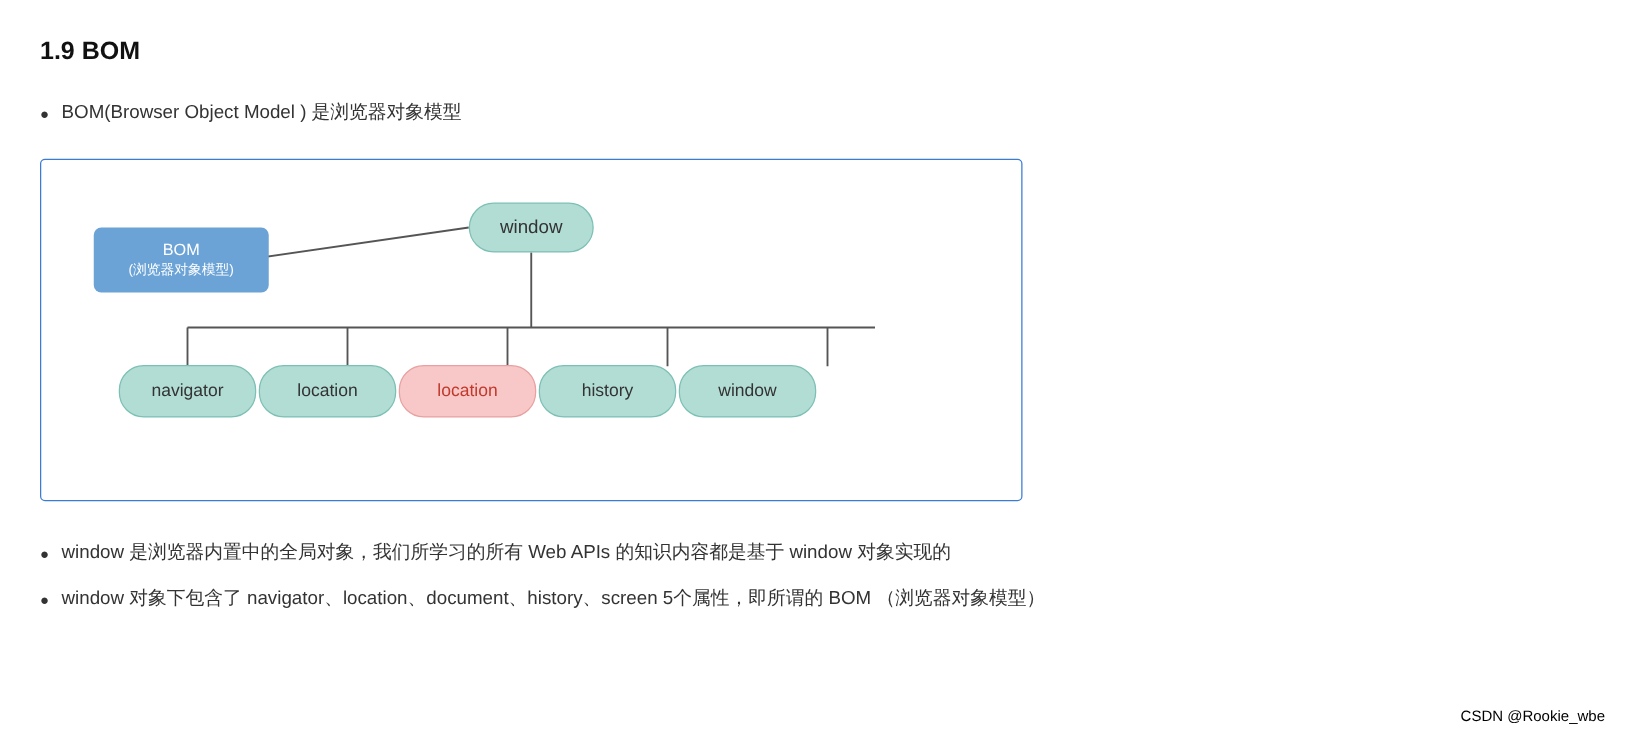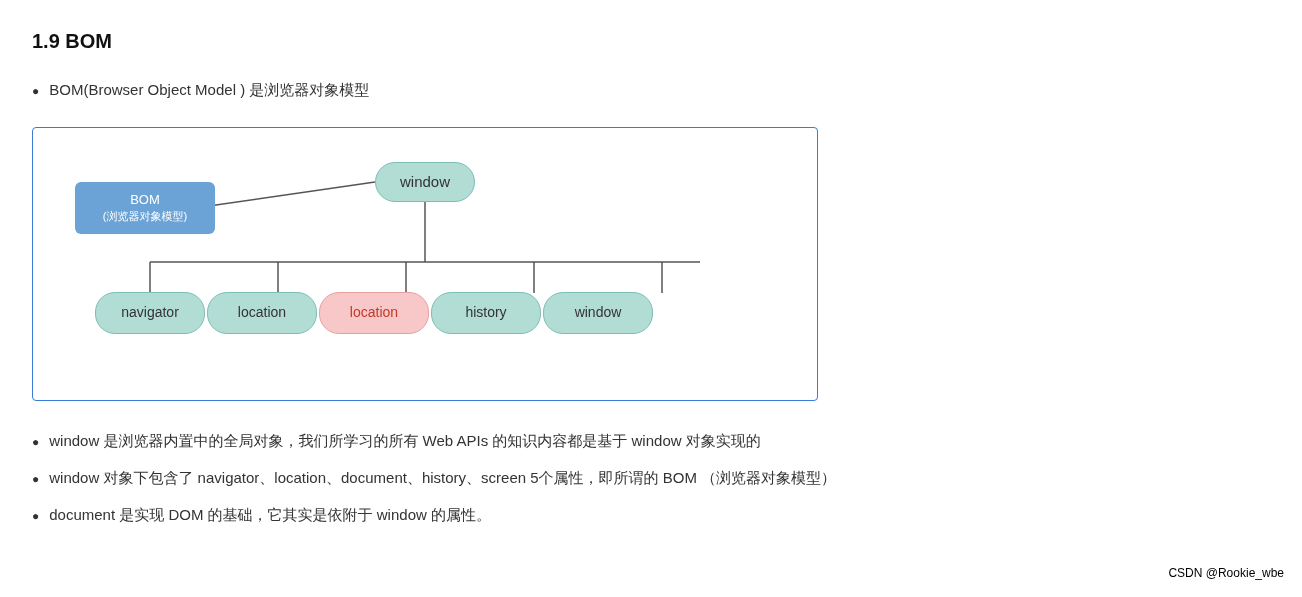--- a/index.html
+++ b/index.html
@@ -199,22 +199,19 @@
 </div>
 
 
 <ul class="bullet-list">
 <li>
       <span>window 是浏览器内置中的全局对象，我们所学习的所有 Web APIs 的知识内容都是基于 window 对象实现的</span>
     </li>
     <li>
       <span>window 对象下包含了 navigator、location、document、history、screen 5个属性，即所谓的 BOM （浏览器对象模型）</span>
     </li>
-    <li>
-      <span>document 是实现 DOM 的基础，它其实是依附于 window 的属性。</span>
-    </li>
   </ul>
 
 
 <div class="watermark">CSDN @Rookie_wbe</div>
 
 
 
 
 </body></html>

